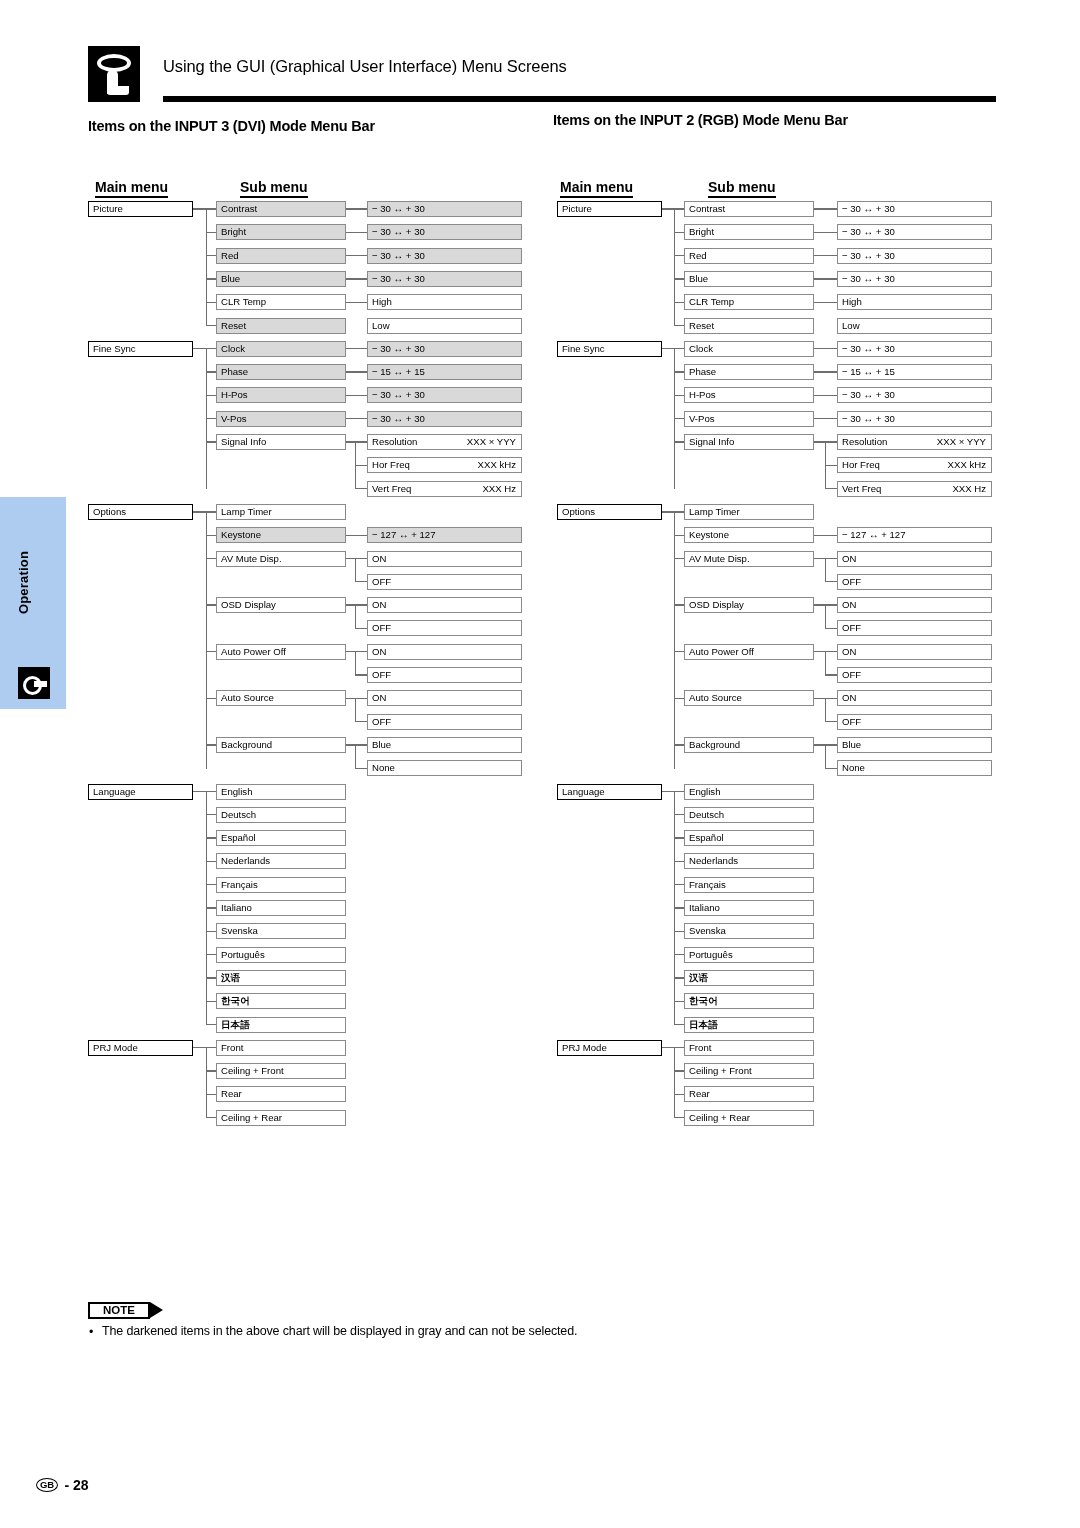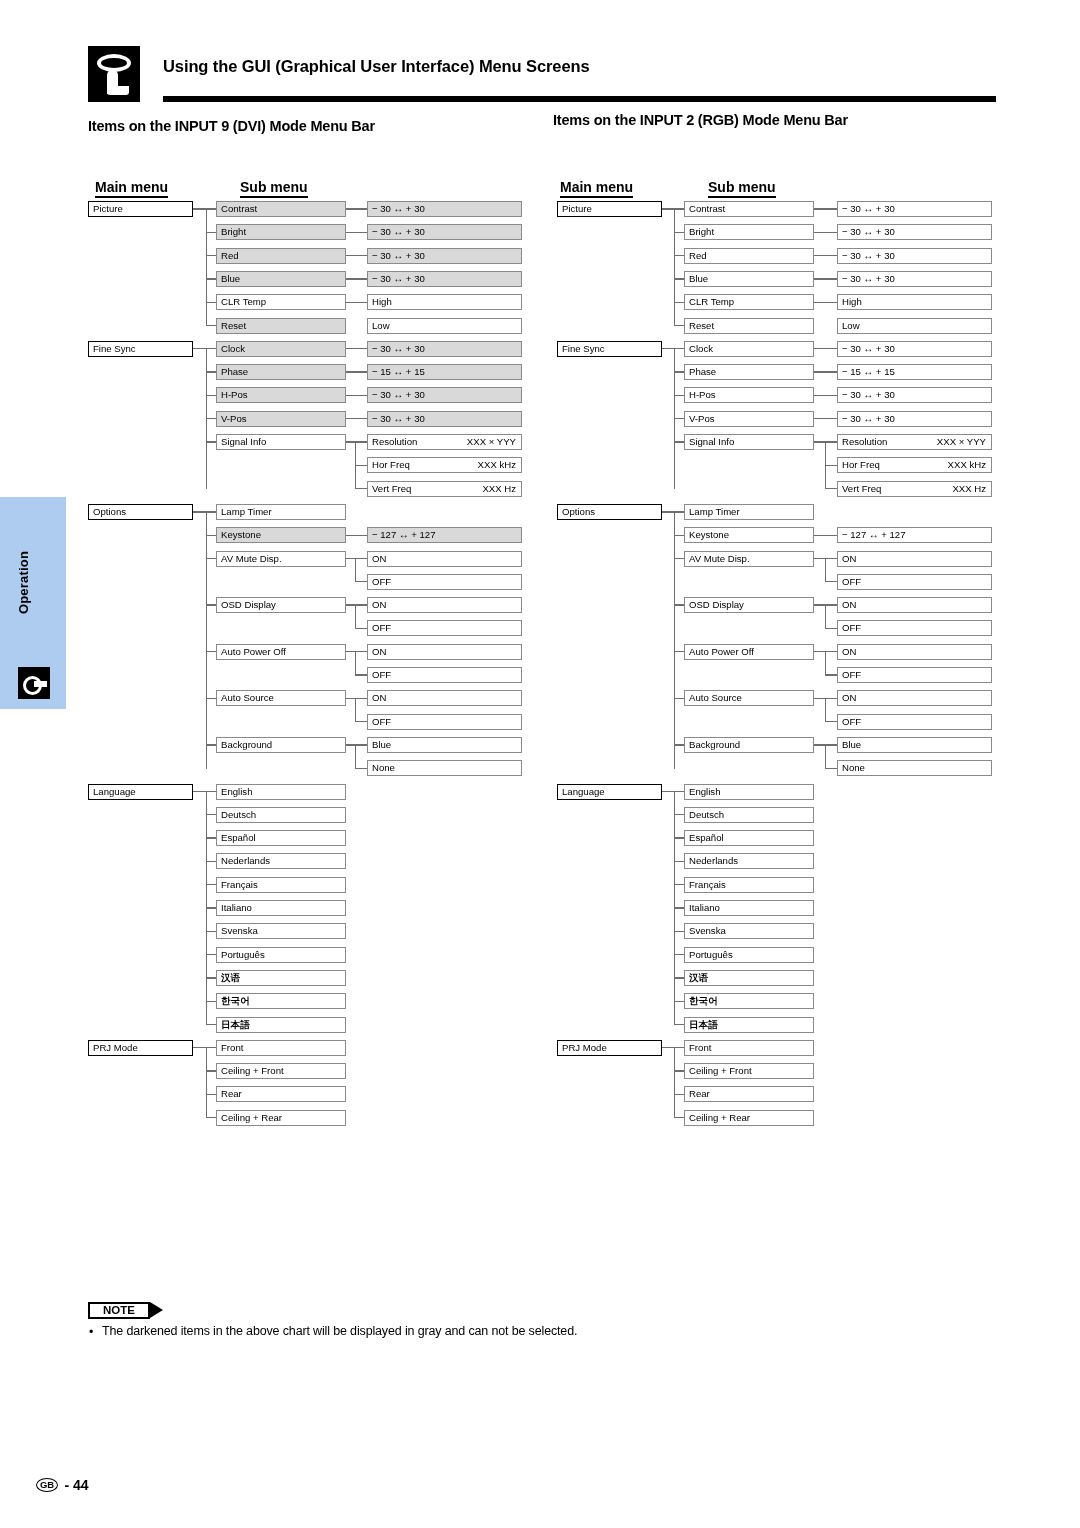--- a/index.html
+++ b/index.html
@@ -47,21 +47,21 @@
     position:absolute; left:19px; top:24px; width:11px; height:24px;
     background:#fff; border-radius:5px 5px 0 0;
   }
   #hdr-icon .knuck {
     position:absolute; left:19px; top:40px; width:22px; height:9px;
     background:#fff;
     border-radius:0 0 3px 3px;
   }
   #hdr-title {
     position:absolute; left:163px; top:57px;
-    font-size:16.5px; font-weight:bold; letter-spacing:-.1px;
+    font-size:16.5px; font-weight:normal; letter-spacing:-.1px;
   }
   #hdr-rule {
     position:absolute; left:163px; top:96px; width:833px; height:6px;
     background:#000;
   }
 
   .sec-title {
     position:absolute; font-size:14.5px; font-weight:bold;
     letter-spacing:-.2px; white-space:nowrap;
   }
@@ -135,21 +135,21 @@
 </div>
 <div id="hdr-title">Using the GUI (Graphical User Interface) Menu Screens</div>
 <div id="hdr-rule"></div>
 
 <div id="side-tab">
   <div id="side-tab-label">Operation</div>
   <div id="side-tab-icon"></div>
 </div>
 
 <div id="tree-root">
-    <div class="sec-title" style="left: 88px; top: 118px;">Items on the INPUT 9 (DVI) Mode Menu Bar</div>
+    <div class="sec-title" style="left: 88px; top: 118px;">Items on the INPUT 3 (DVI) Mode Menu Bar</div>
     <div class="col-head" style="left: 95px; top: 179px;">Main menu</div>
     <div class="col-head" style="left: 240px; top: 179px;">Sub menu</div>
     <div class="box lvl1" style="left: 88px; top: 201px; width: 105px;">Picture</div>
     <div class="ln h" style="left: 193px; top: 208.3px; width: 13px;"></div>
     <div class="ln v" style="left: 206px; top: 208.3px; height: 117.9px;"></div>
     <div class="box gray" style="left: 216px; top: 201px; width: 130px;">Contrast</div>
     <div class="ln h" style="left: 206px; top: 208.3px; width: 10px;"></div>
     <div class="box gray" style="left: 367px; top: 201px; width: 155px;">− 30 ↔ + 30</div>
     <div class="box gray" style="left: 216px; top: 224.3px; width: 130px;">Bright</div>
     <div class="ln h" style="left: 206px; top: 231.6px; width: 10px;"></div>
@@ -434,14 +434,14 @@
     <div class="ln h" style="left: 674px; top: 1117px; width: 10px;"></div>
   </div>
 
 <div id="note-badge">NOTE</div>
 <div id="note-arrow"></div>
 <div id="note-bullet">•</div>
 <div id="note-text">The darkened items in the above chart will be displayed in gray and can not be selected.</div>
 
 <div id="footer">
   <span id="footer-gb">GB</span>
-  <span id="footer-page">- 44</span>
+  <span id="footer-page">- 28</span>
 </div>
 
 </body></html>

